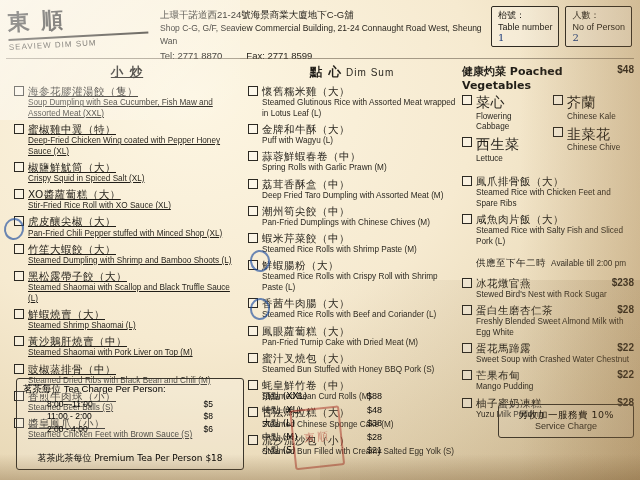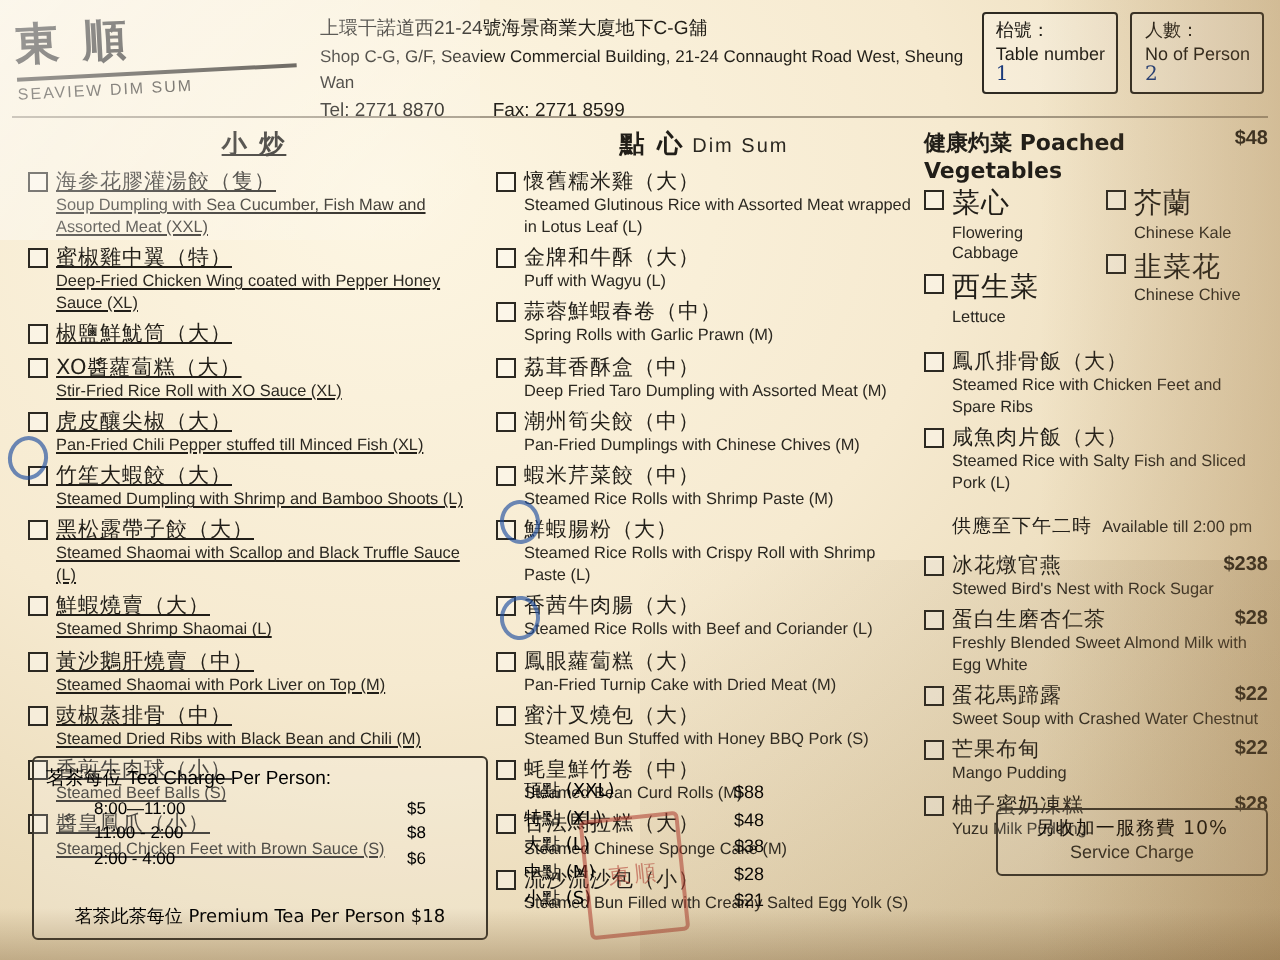--- a/index.html
+++ b/index.html
@@ -125,30 +125,31 @@
           <div class="en">Soup Dumpling with Sea Cucumber, Fish Maw and Assorted Meat (XXL)</div>
         </div>
       <div class="item">
           <span class="chk"></span>
           <div class="zh">蜜椒雞中翼（特）</div>
           <div class="en">Deep-Fried Chicken Wing coated with Pepper Honey Sauce (XL)</div>
         </div>
       <div class="item">
           <span class="chk"></span>
           <div class="zh">椒鹽鮮魷筒（大）</div>
+          <div class="en">Crispy Squid in Spiced Salt (XL)</div>
         </div>
       <div class="item">
           <span class="chk"></span>
           <div class="zh">XO醬蘿蔔糕（大）</div>
           <div class="en">Stir-Fried Rice Roll with XO Sauce (XL)</div>
         </div>
       <div class="item">
           <span class="chk"></span>
           <div class="zh">虎皮釀尖椒（大）</div>
-          <div class="en">Pan-Fried Chili Pepper stuffed till Minced Fish (XL)</div>
+          <div class="en">Pan-Fried Chili Pepper stuffed with Minced Shop (XL)</div>
         </div>
       <div class="item">
           <span class="chk"></span>
           <div class="zh">竹笙大蝦餃（大）</div>
           <div class="en">Steamed Dumpling with Shrimp and Bamboo Shoots (L)</div>
         </div>
       <div class="item">
           <span class="chk"></span>
           <div class="zh">黑松露帶子餃（大）</div>
           <div class="en">Steamed Shaomai with Scallop and Black Truffle Sauce (L)</div>

